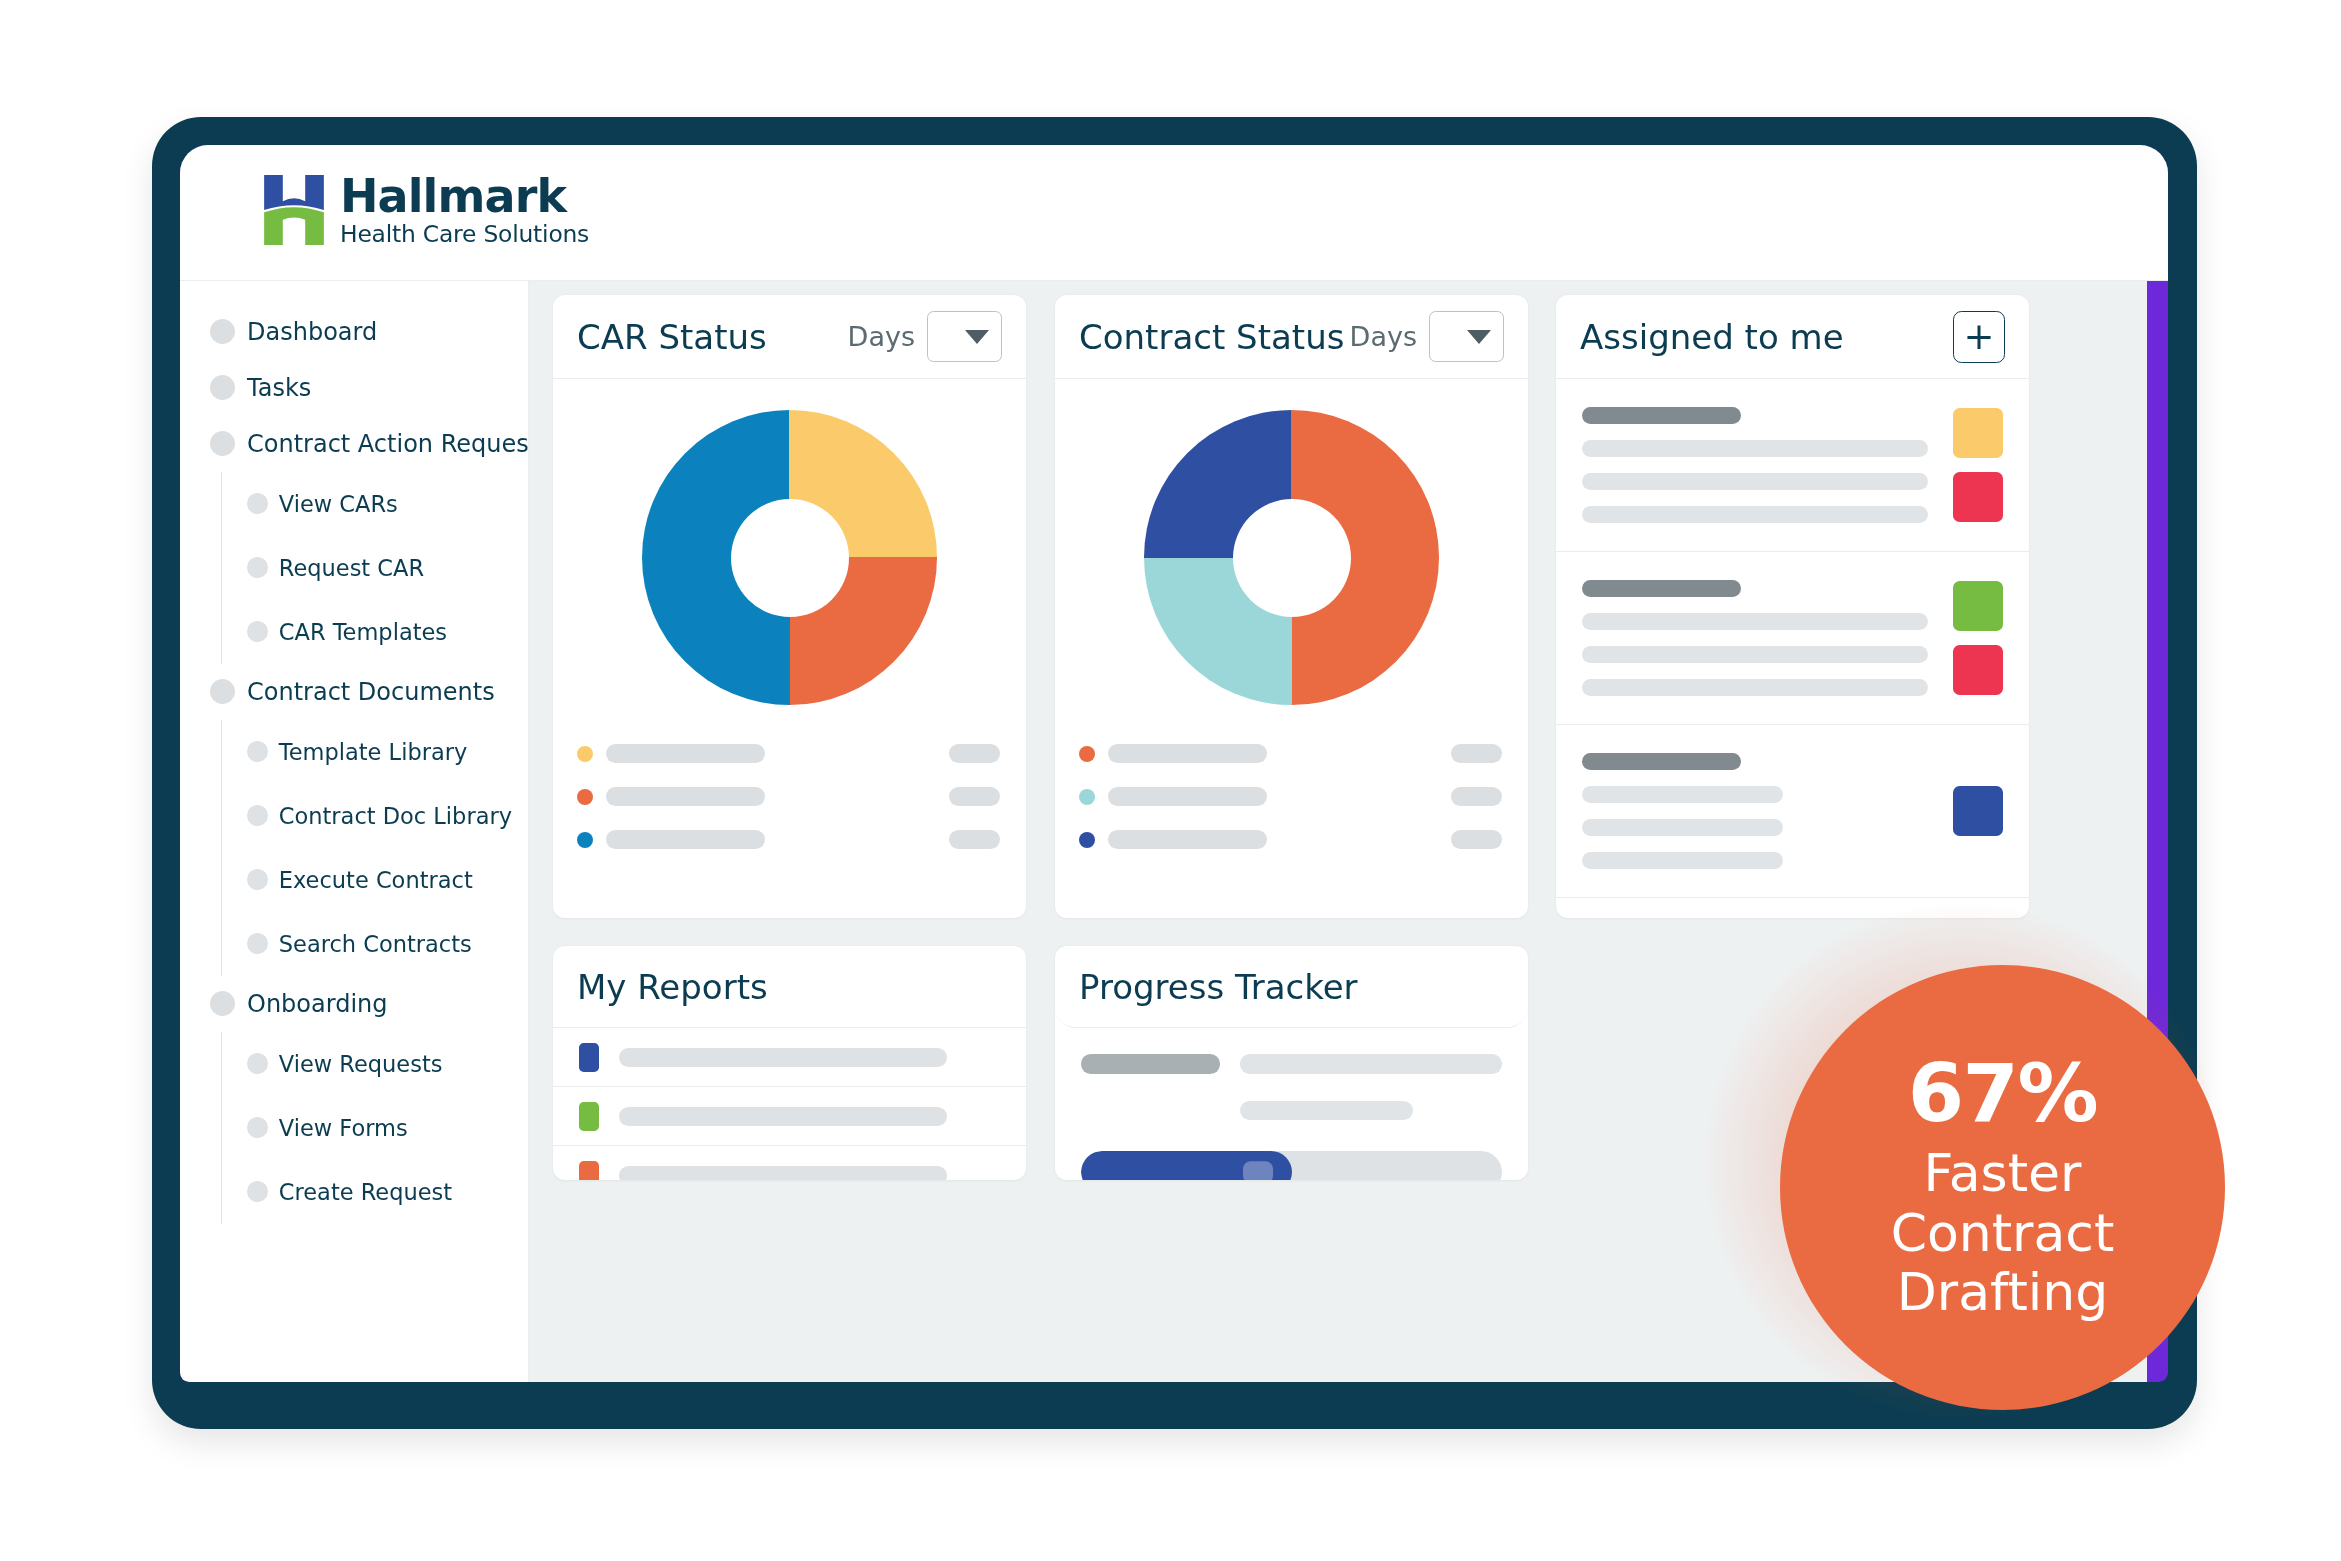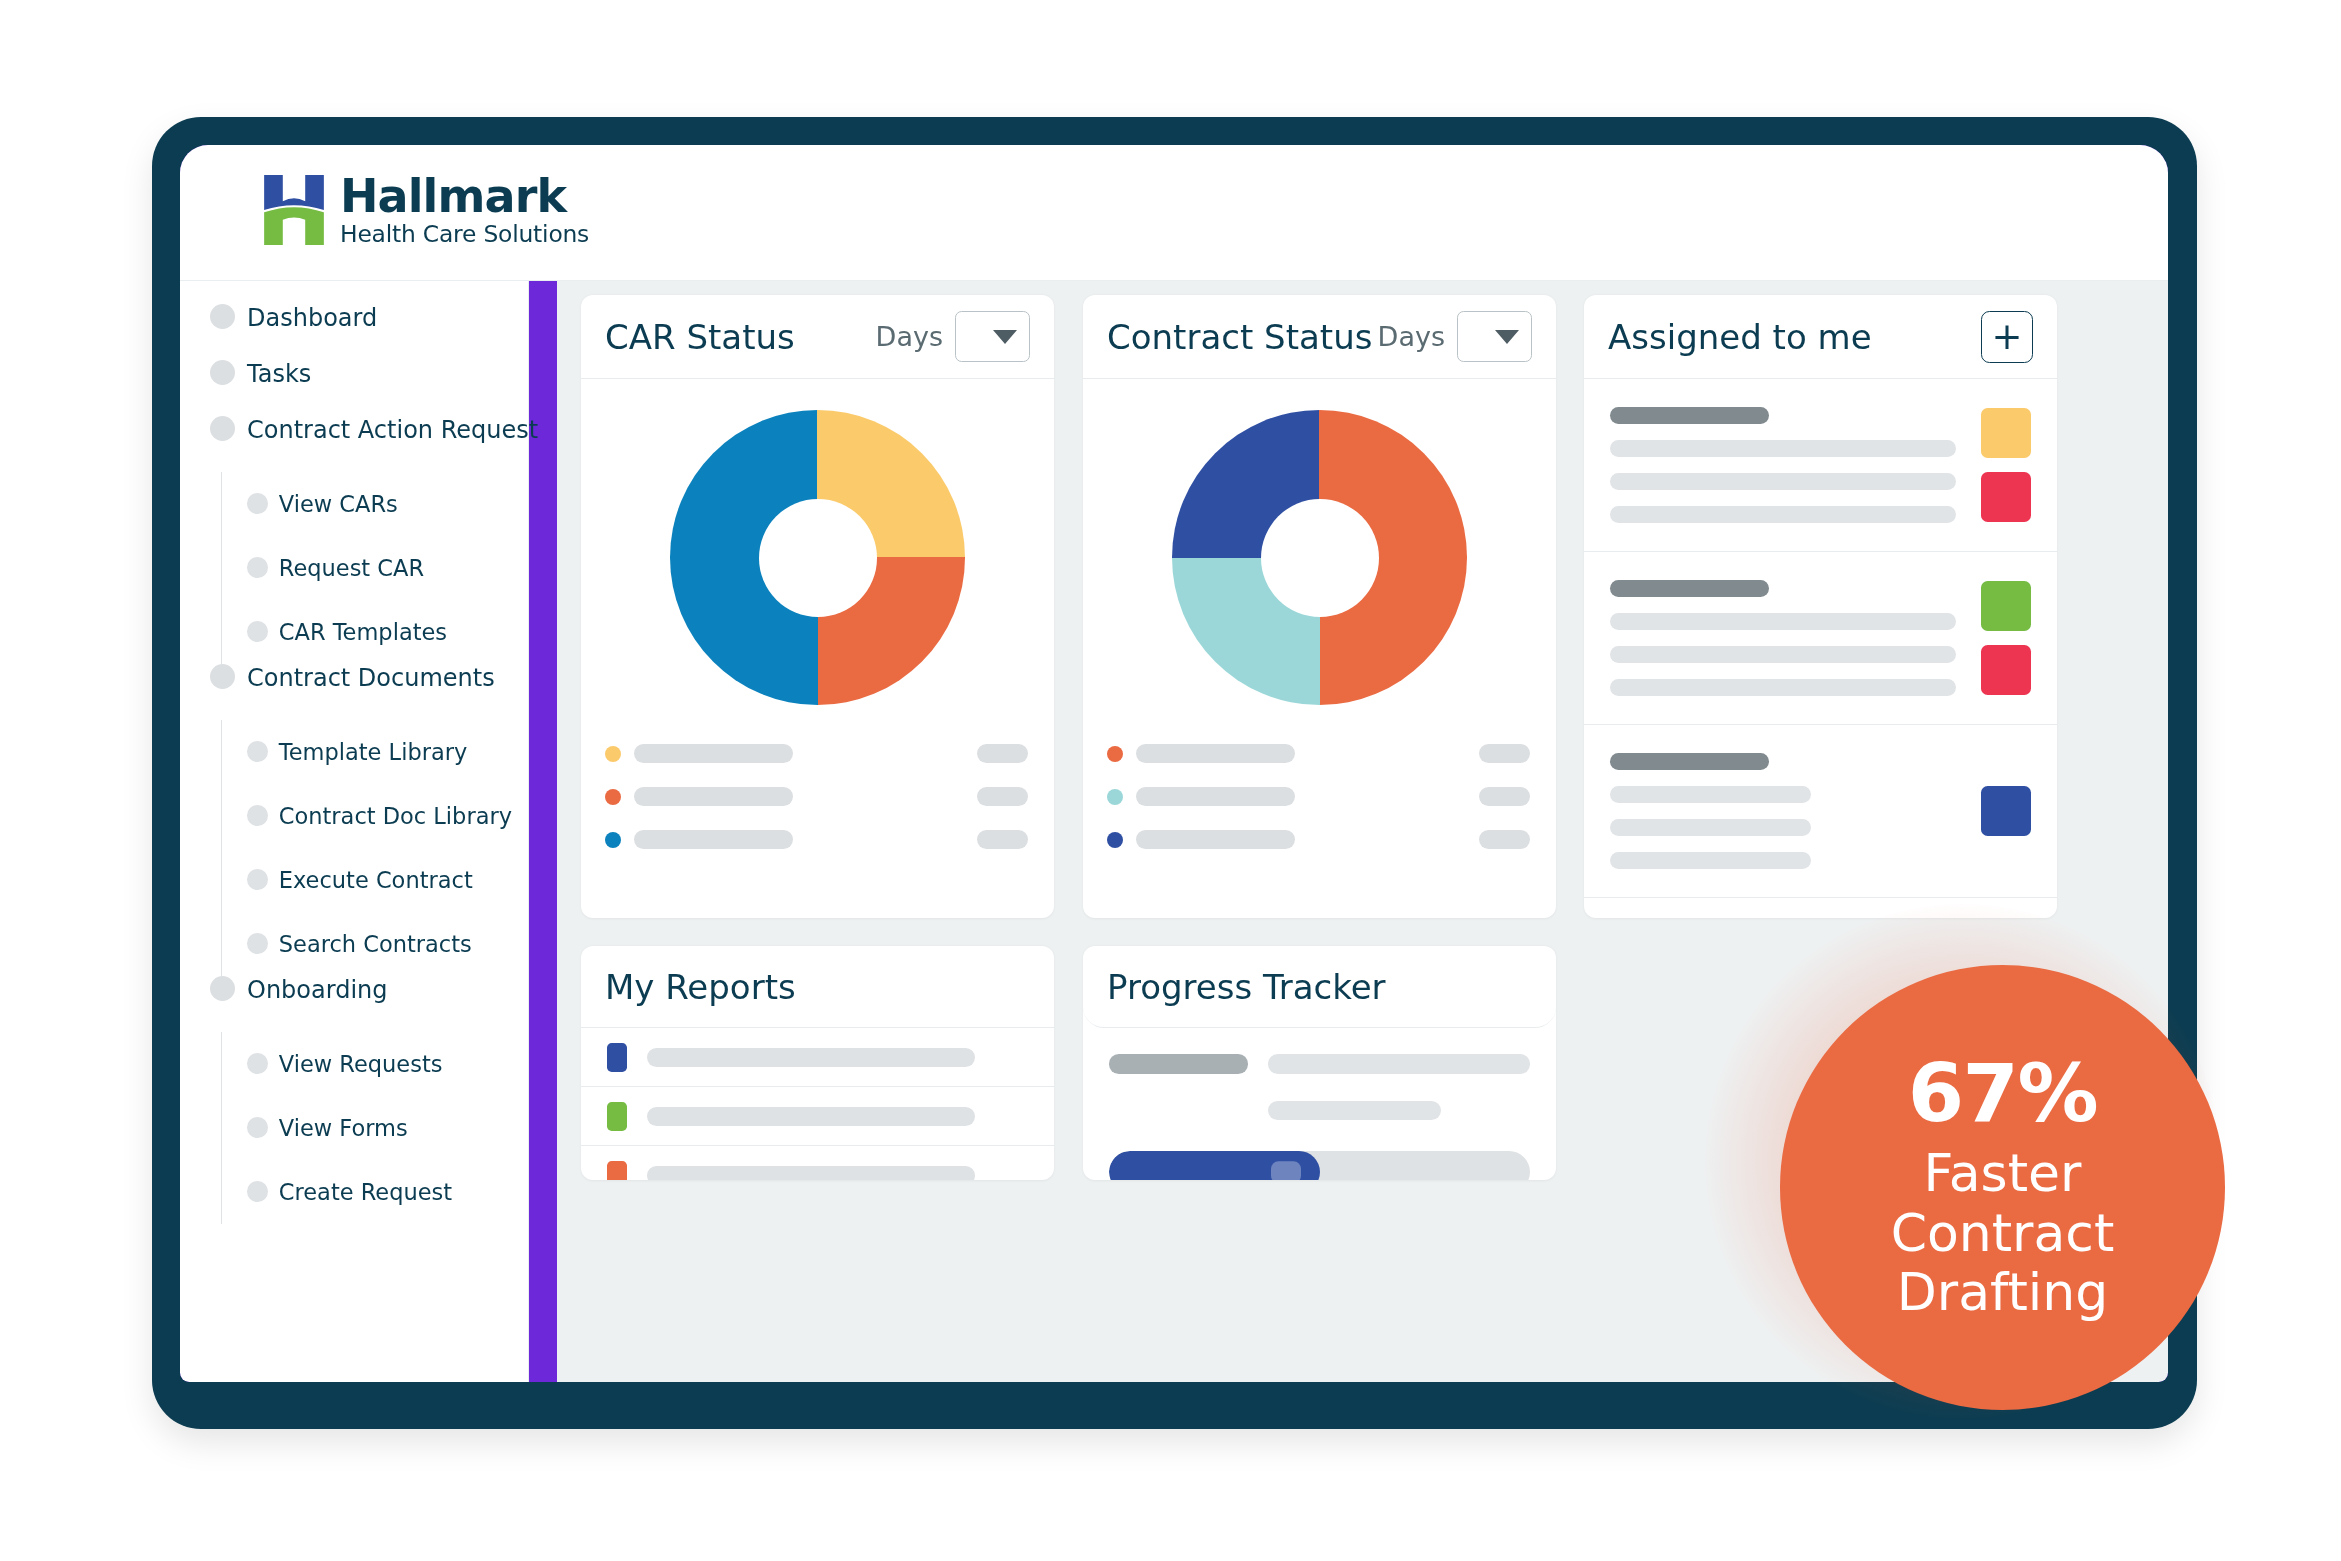--- a/index.html
+++ b/index.html
@@ -49,21 +49,21 @@
 
   
   #sidebar {
     position: absolute; left: 0; top: 136px;
     width: 349px; height: 1101px;
     background: #ffffff;
     border-right: 1.4px solid #e9eef0;
     padding-top: 22.5px;
   }
   .nav-top {
-    display: flex; align-items: flex-start; gap: 12px;
+    display: flex; align-items: center; gap: 12px;
     padding: 0 0 0 30px; height: 56px;
   }
   .nav-bullet {
     width: 25px; height: 25px; border-radius: 50%;
     background: #dcdfe1; flex: 0 0 auto;
   }
   .nav-bullet.small { width: 20.6px; height: 20.6px; background: #dfe2e4; }
   .nav-label {
     font-family: "DejaVu Sans", sans-serif;
     font-size: 24px; color: #0b3c51; white-space: nowrap;
@@ -78,21 +78,20 @@
     display: flex; align-items: center; gap: 11.2px;
     height: 64px; padding-left: 25px;
   }
 
   
   #content {
     position: absolute; left: 349px; top: 136px;
     width: 1618px; height: 1101px;
     background: #eef1f2;
     padding: 30px 0 0 0;
-    margin-left: 28px;
   }
   .card {
     position: absolute;
     background: #ffffff;
     border-radius: 12px;
     box-shadow: 0 0.9px 2.8px rgba(0,0,0,.05);
     overflow: hidden;
   }
   .card-head {
     display: flex; align-items: center;

